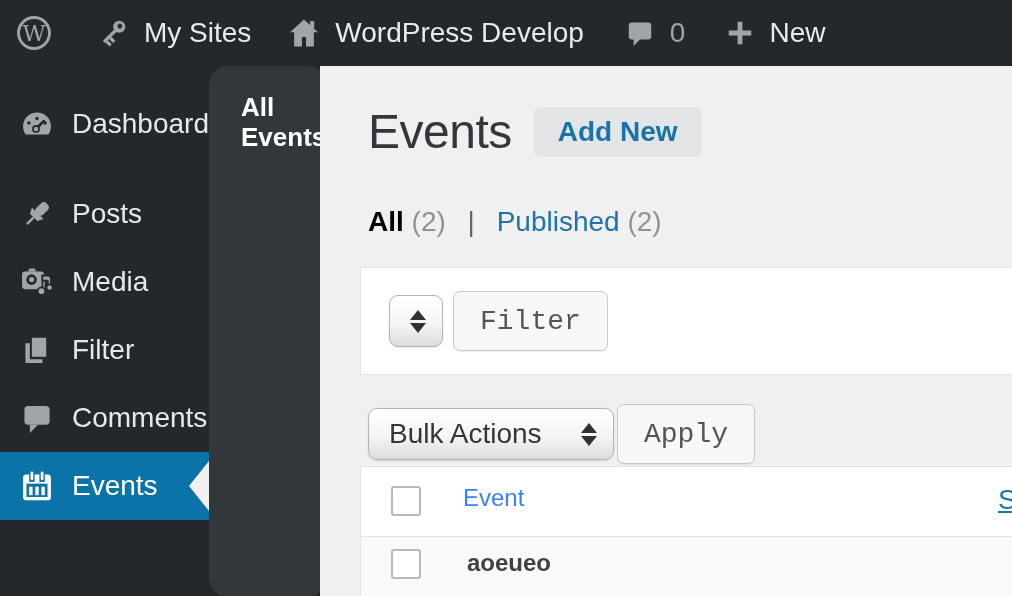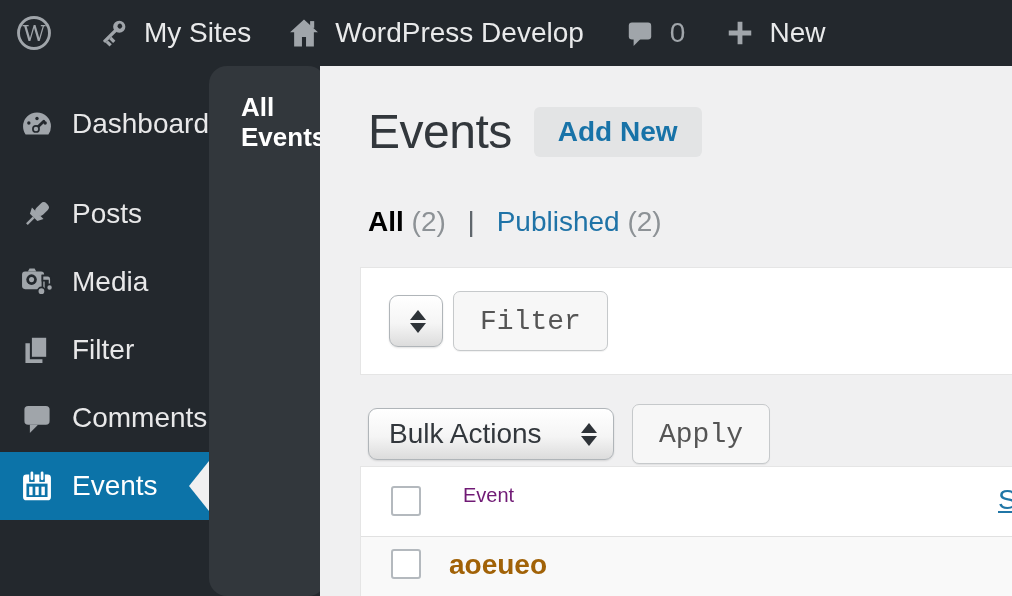--- a/index.html
+++ b/index.html
@@ -79,46 +79,46 @@
   .tri-up   { width:0;height:0;border-left:8px solid transparent;border-right:8px solid transparent;border-bottom:10px solid #2e3338; }
   .tri-down { width:0;height:0;border-left:8px solid transparent;border-right:8px solid transparent;border-top:10px solid #2e3338; }
 
   .wp-btn {
     height:60px; padding:0 26px; background:#f7f7f7;
     border:1px solid #c6c9cb; border-radius:7px;
     font-size:28px; color:#555; cursor:pointer; font-family:Liberation Mono, monospace;
     box-shadow:0 1px 1px rgba(0,0,0,0.06);
   }
 
-  .bulk-row { position:absolute; left:48px; top:338px; display:flex; align-items:center; gap:18px; }
+  .bulk-row { position:absolute; left:48px; top:338px; display:flex; align-items:center; gap:3px; }
   .bulk-row .fake-select { min-width:246px; justify-content:space-between; }
 
   .table-box {
     position:absolute; left:40px; right:-3px; top:400px; bottom:-2px;
     background:#ffffff; border:1px solid #e5e5e5; overflow:hidden;
   }
   .thead-row { position:relative; height:70px; border-bottom:1px solid #e1e1e1; background:#ffffff; }
   .checkbox {
     position:absolute; left:30px; width:30px; height:30px;
     background:#ffffff; border:2px solid #b4b9be; border-radius:3px; cursor:pointer;
   }
   .thead-row .checkbox { top:19px; }
   .col-event {
-    position:absolute; left:102px; top:17px; font-size:20px; color:#701a75;
+    position:absolute; left:102px; top:17px; font-size:24px; color:#3b82f6;
     text-decoration:none; cursor:pointer;
   }
   .col-start {
     position:absolute; left:637px; top:17px; font-size:28px; color:#2076a6;
     text-decoration:underline; cursor:pointer; white-space:nowrap;
   }
   .tbody-row { position:relative; height:60px; background:#f9f9f9; }
   .tbody-row .checkbox { top:12px; }
   .row-title {
-    position:absolute; left:88px; top:12px; font-size:28px; font-weight:bold;
-    color:#a16207; text-decoration:none; cursor:pointer;
+    position:absolute; left:106px; top:12px; font-size:24px; font-weight:bold;
+    color:#404040; text-decoration:none; cursor:pointer;
   }
 </style>
 </head>
 <body>
 
 <div id="screen">
 
   <div id="adminbar">
     <div class="ab-group" style="margin-right:44px;">
       <span class="ab-icon">

